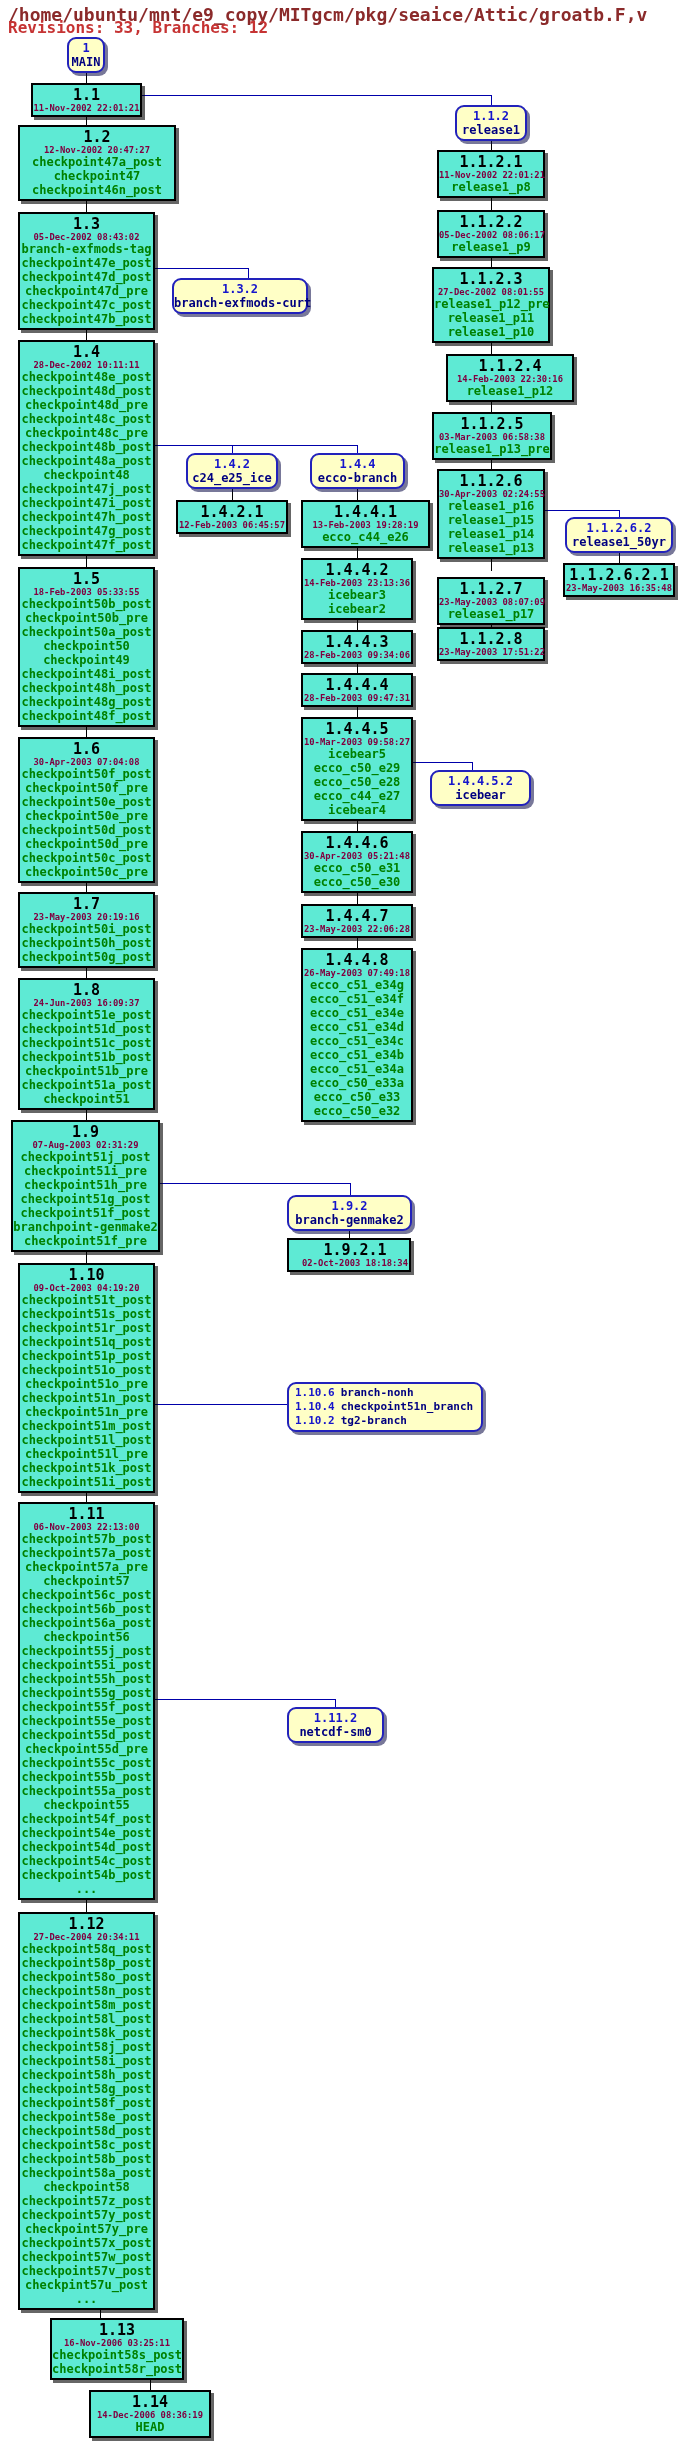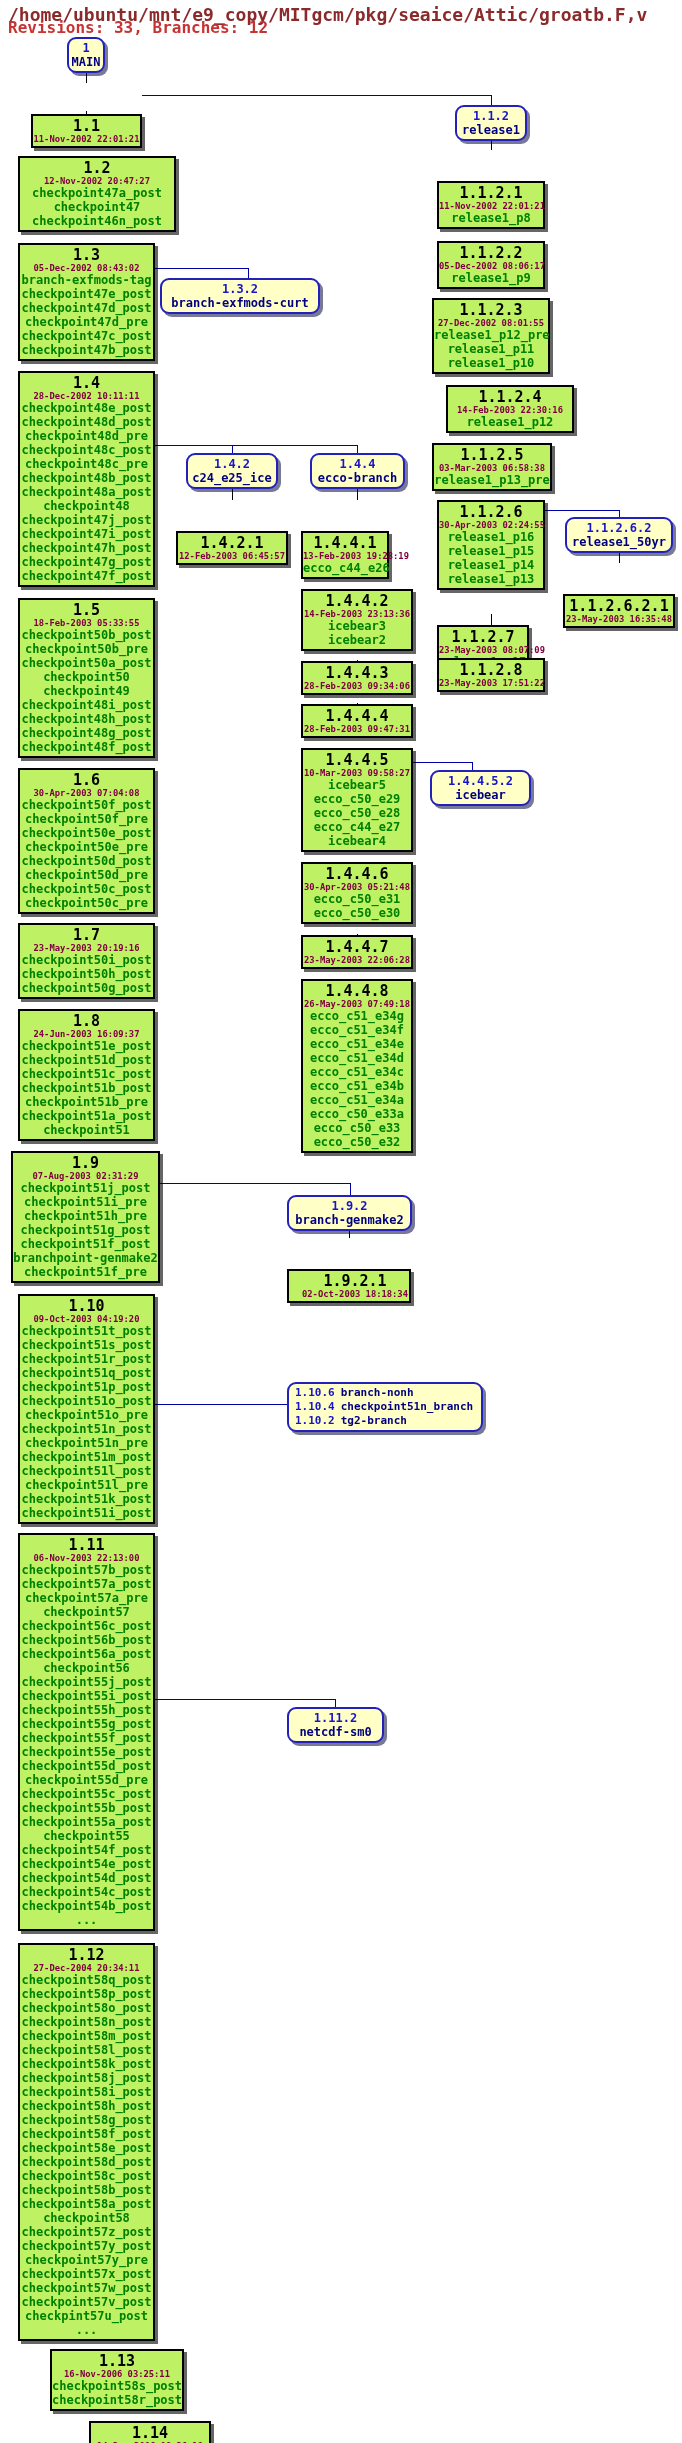--- a/index.html
+++ b/index.html
@@ -2,22 +2,22 @@
 <html><head>
 <meta charset="utf-8">
 <style>
   html,body{margin:0;padding:0;background:#ffffff;}
   #canvas{position:relative;width:682px;height:2443px;background:#ffffff;overflow:hidden;
           font-family:"DejaVu Sans Mono",monospace;font-weight:bold;}
   .hdr1{position:absolute;left:8px;top:4px;font-size:18px;color:#8b2a2a;white-space:nowrap;}
   .hdr2{position:absolute;left:8px;top:18px;font-size:16px;color:#c63333;white-space:nowrap;}
   .seg{position:absolute;background:#000000;}
   .seg.blue{background:#0000aa;}
-  .revbox{position:absolute;box-sizing:border-box;background:#bef264;border:2px solid #000;
-          box-shadow:3px 3px 0 rgba(0,0,0,0.6);text-align:center;padding:2px 0;margin-top:31px;}
+  .revbox{position:absolute;box-sizing:border-box;background:#5eead4;border:2px solid #000;
+          box-shadow:3px 3px 0 rgba(0,0,0,0.6);text-align:center;padding:2px 0;}
   .revnum{font-size:15px;line-height:16px;color:#000;}
   .revdate{font-size:8.8px;line-height:10px;color:#800040;white-space:nowrap;}
   .tag{font-size:12px;line-height:14px;color:#008000;white-space:nowrap;}
   .bnode{position:absolute;box-sizing:border-box;background:#ffffc6;border:2px solid #2222bb;
          border-radius:9px;box-shadow:3px 3px 0 rgba(10,10,70,0.55);text-align:center;padding:2px 0;}
   .brev{font-size:12px;line-height:14px;color:#1515cc;white-space:nowrap;}
   .bname{font-size:12px;line-height:14px;color:#000080;white-space:nowrap;}
   .bentry{font-size:11px;line-height:14px;text-align:left;padding-left:6px;white-space:nowrap;}
   .bentry .er{color:#1515cc;margin-right:6px;}
   .bentry .en{color:#000080;}
@@ -287,38 +287,38 @@
         <div class="tag">release1_p13_pre</div>
       </div>
       <div class="revbox" style="left: 437px; top: 469px; width: 108px;">
         <div class="revnum">1.1.2.6</div>
         <div class="revdate">30-Apr-2003 02:24:55</div>
         <div class="tag">release1_p16</div>
         <div class="tag">release1_p15</div>
         <div class="tag">release1_p14</div>
         <div class="tag">release1_p13</div>
       </div>
-      <div class="revbox" style="left: 437px; top: 594px; width: 92px;">
+      <div class="revbox" style="left: 437px; top: 577px; width: 108px;">
         <div class="revnum">1.1.2.7</div>
         <div class="revdate">23-May-2003 08:07:09</div>
         <div class="tag">release1_p17</div>
       </div>
       <div class="revbox" style="left: 437px; top: 627px; width: 108px;">
         <div class="revnum">1.1.2.8</div>
         <div class="revdate">23-May-2003 17:51:22</div>
       </div>
       <div class="revbox" style="left: 563px; top: 563px; width: 112px;">
         <div class="revnum">1.1.2.6.2.1</div>
         <div class="revdate">23-May-2003 16:35:48</div>
       </div>
       <div class="revbox" style="left: 176px; top: 500px; width: 112px;">
         <div class="revnum">1.4.2.1</div>
         <div class="revdate">12-Feb-2003 06:45:57</div>
       </div>
-      <div class="revbox" style="left: 301px; top: 500px; width: 88px;">
+      <div class="revbox" style="left: 301px; top: 500px; width: 129px;">
         <div class="revnum">1.4.4.1</div>
         <div class="revdate">13-Feb-2003 19:28:19</div>
         <div class="tag">ecco_c44_e26</div>
       </div>
       <div class="revbox" style="left: 301px; top: 558px; width: 112px;">
         <div class="revnum">1.4.4.2</div>
         <div class="revdate">14-Feb-2003 23:13:36</div>
         <div class="tag">icebear3</div>
         <div class="tag">icebear2</div>
       </div>
@@ -368,21 +368,21 @@
         <div class="revdate">02-Oct-2003 18:18:34</div>
       </div>
       <div class="bnode" style="left: 67px; top: 37px; width: 38px;">
         <div class="brev">1</div>
         <div class="bname">MAIN</div>
       </div>
       <div class="bnode" style="left: 455px; top: 105px; width: 72px;">
         <div class="brev">1.1.2</div>
         <div class="bname">release1</div>
       </div>
-      <div class="bnode" style="left: 160px; top: 278px; width: 160px;">
+      <div class="bnode" style="left: 172px; top: 278px; width: 136px;">
         <div class="brev">1.3.2</div>
         <div class="bname">branch-exfmods-curt</div>
       </div>
       <div class="bnode" style="left: 186px; top: 453px; width: 92px;">
         <div class="brev">1.4.2</div>
         <div class="bname">c24_e25_ice</div>
       </div>
       <div class="bnode" style="left: 310px; top: 453px; width: 95px;">
         <div class="brev">1.4.4</div>
         <div class="bname">ecco-branch</div>

